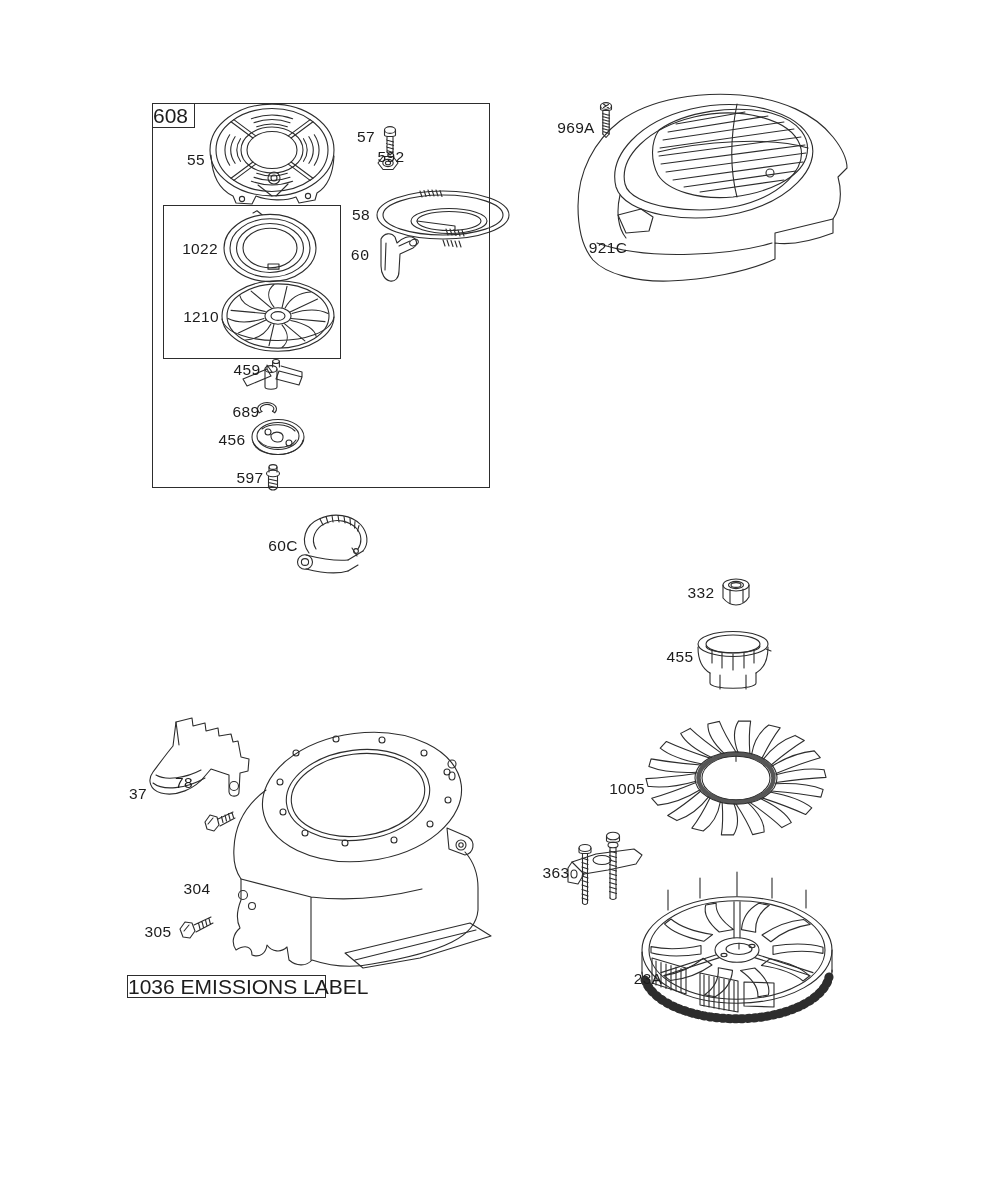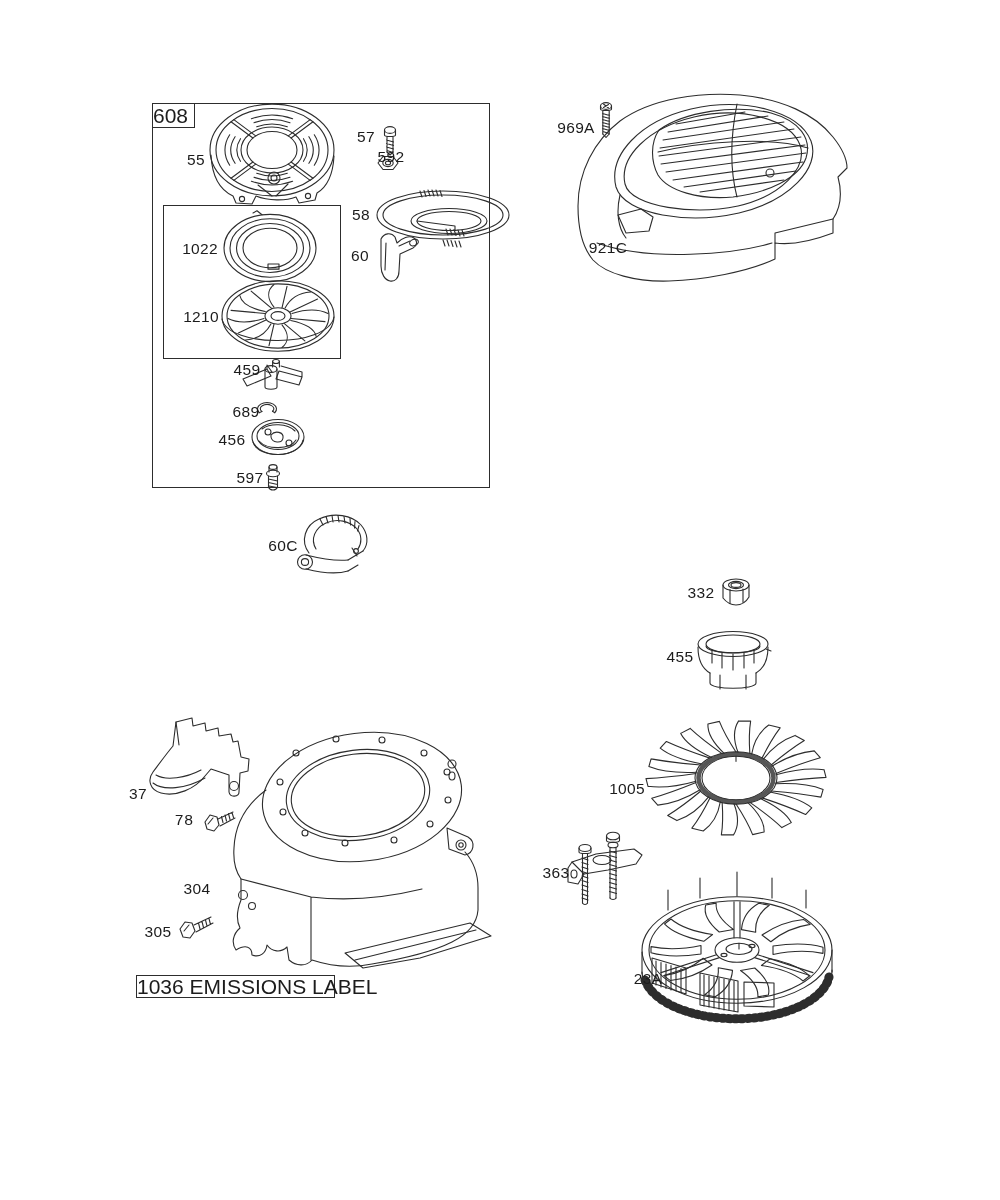--- a/index.html
+++ b/index.html
@@ -331,41 +331,41 @@
         <path d="M184,931 L189,925"></path>
         <path d="M194,925 L211,917 M196,932 L213,923 M198.5,923 L200,929 M202,921.5 L203.5,927.5 M205.5,920 L207,926 M209,918.5 L210.5,924.5"></path>
       </g>
 
     </g>
   </svg>
 
   <div class="boxed-label" style="left:152px; top:103px; width:41px; height:23px;">
     <span>608</span>
   </div>
-  <div class="boxed-label" style="left:127px; top:975px; width:197px; height:21px;margin-left:9px;">
+  <div class="boxed-label" style="left:127px; top:975px; width:197px; height:21px;">
     <span>1036 EMISSIONS LABEL</span>
   </div>
 
   <div class="callout" style="left:196px; top:160px;">55</div>
   <div class="callout" style="left:366px; top:137px;">57</div>
   <div class="callout" style="left:359px; top:157px;margin-left:32px;">592</div>
   <div class="callout" style="left:361px; top:215px;">58</div>
-  <div class="callout" style="left:360px; top:256px;">60</div>
+  <div class="callout" style="left:360px; top:256px;font-family:Liberation Mono, monospace;">60</div>
   <div class="callout" style="left:200px; top:249px;">1022</div>
   <div class="callout" style="left:201px; top:317px;">1210</div>
   <div class="callout" style="left:230px; top:370px;margin-left:17px;">459</div>
   <div class="callout" style="left:246px; top:412px;">689</div>
   <div class="callout" style="left:232px; top:440px;">456</div>
   <div class="callout" style="left:250px; top:478px;">597</div>
   <div class="callout" style="left:283px; top:546px;">60C</div>
   <div class="callout" style="left:576px; top:128px;">969A</div>
   <div class="callout" style="left:580px; top:248px;margin-left:28px;">921C</div>
   <div class="callout" style="left:701px; top:593px;">332</div>
   <div class="callout" style="left:680px; top:657px;">455</div>
   <div class="callout" style="left:627px; top:789px;">1005</div>
   <div class="callout" style="left:556px; top:873px;">363</div>
   <div class="callout" style="left:648px; top:963px;margin-top:16px;">23A</div>
   <div class="callout" style="left:138px; top:794px;">37</div>
-  <div class="callout" style="left:184px; top:821px;font-family:Liberation Mono, monospace;">78</div>
+  <div class="callout" style="left:184px; top:783px;">78</div>
   <div class="callout" style="left:197px; top:889px;">304</div>
   <div class="callout" style="left:158px; top:932px;">305</div>
 
 </div>
 
 </body></html>

